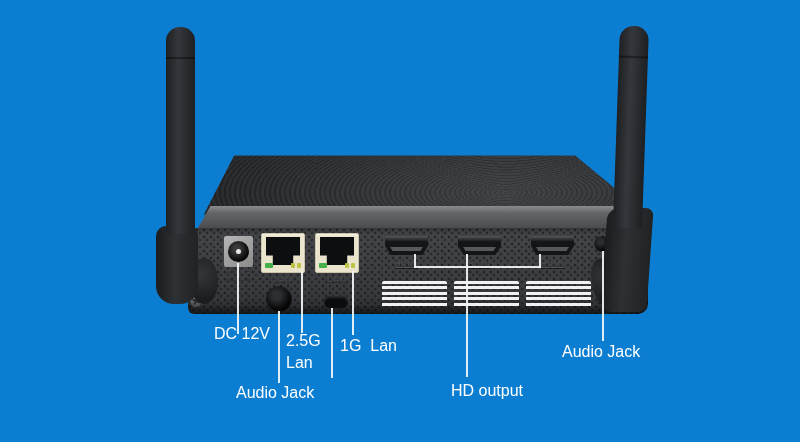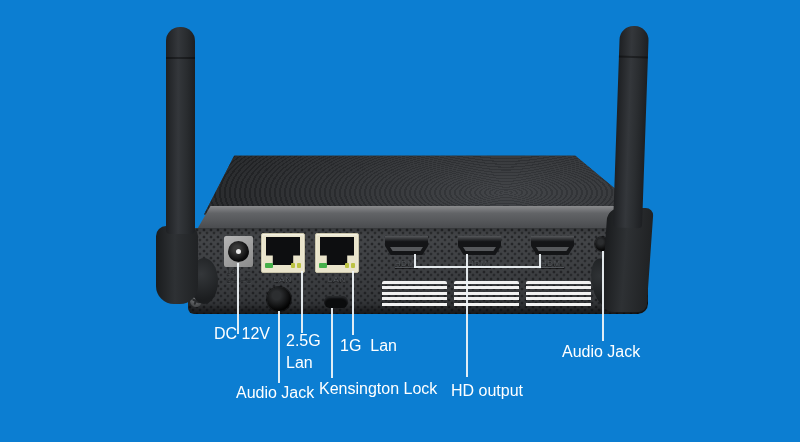--- a/index.html
+++ b/index.html
@@ -208,17 +208,16 @@
   <div class="abs lline" id="line-hdmi-v3"></div>
   <div class="abs lline-h" id="line-hdmi-h"></div>
   <div class="abs lline" id="line-hdmi-center"></div>
   <div class="abs lline" id="line-audio-right"></div>
 
   <div class="abs callout" id="lbl-dc">DC 12V</div>
   <div class="abs callout" id="lbl-25g-1">2.5G</div>
   <div class="abs callout" id="lbl-25g-2">Lan</div>
   <div class="abs callout" id="lbl-1g">1G  Lan</div>
   <div class="abs callout" id="lbl-audio-left">Audio Jack</div>
-  <div class="abs callout" id="lbl-kensington">Kensington Lock</div>
   <div class="abs callout" id="lbl-hd">HD output</div>
   <div class="abs callout" id="lbl-audio-right">Audio Jack</div>
 
 </div>
 
 </body></html>

